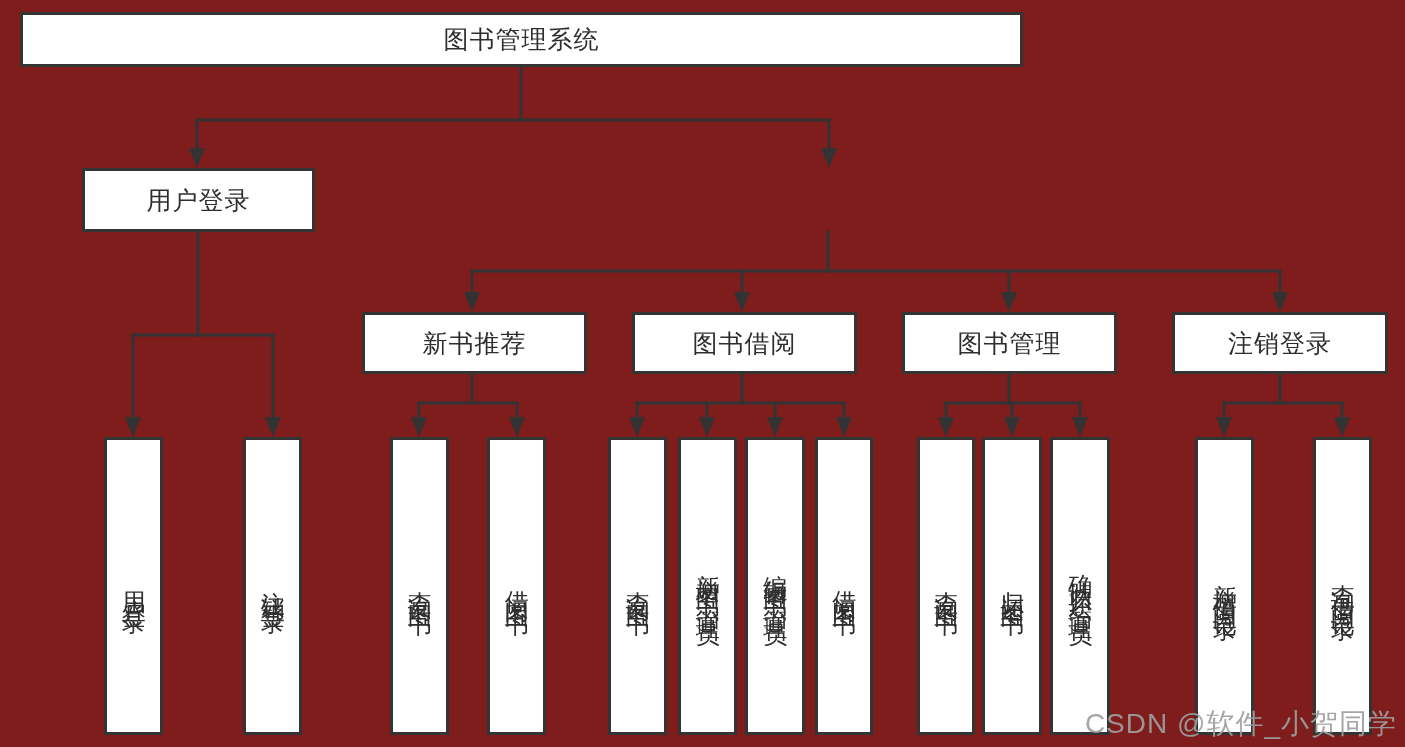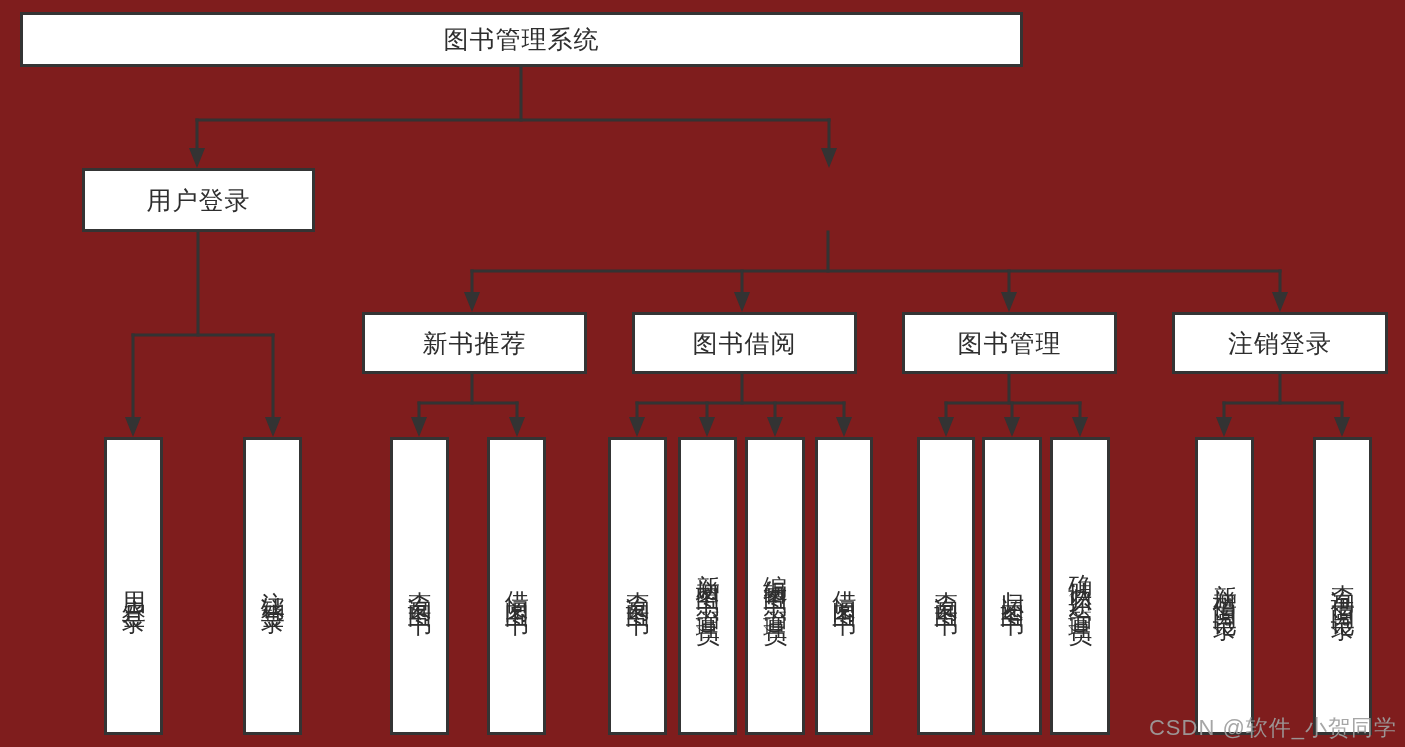--- a/index.html
+++ b/index.html
@@ -37,21 +37,21 @@
     writing-mode: vertical-rl;
     text-orientation: mixed;
     font-size: 24px;
     letter-spacing: 7px;
     line-height: 1.1;
   }
   .watermark {
     position: absolute;
     right: 8px;
     bottom: 4px;
-    font-size: 22px;
+    font-size: 28px;
     color: rgba(158, 158, 158, 0.92);
     letter-spacing: 1px;
     z-index: 3;
     white-space: nowrap;
   }
 </style>
 </head>
 <body>
 
 <div class="stage">

